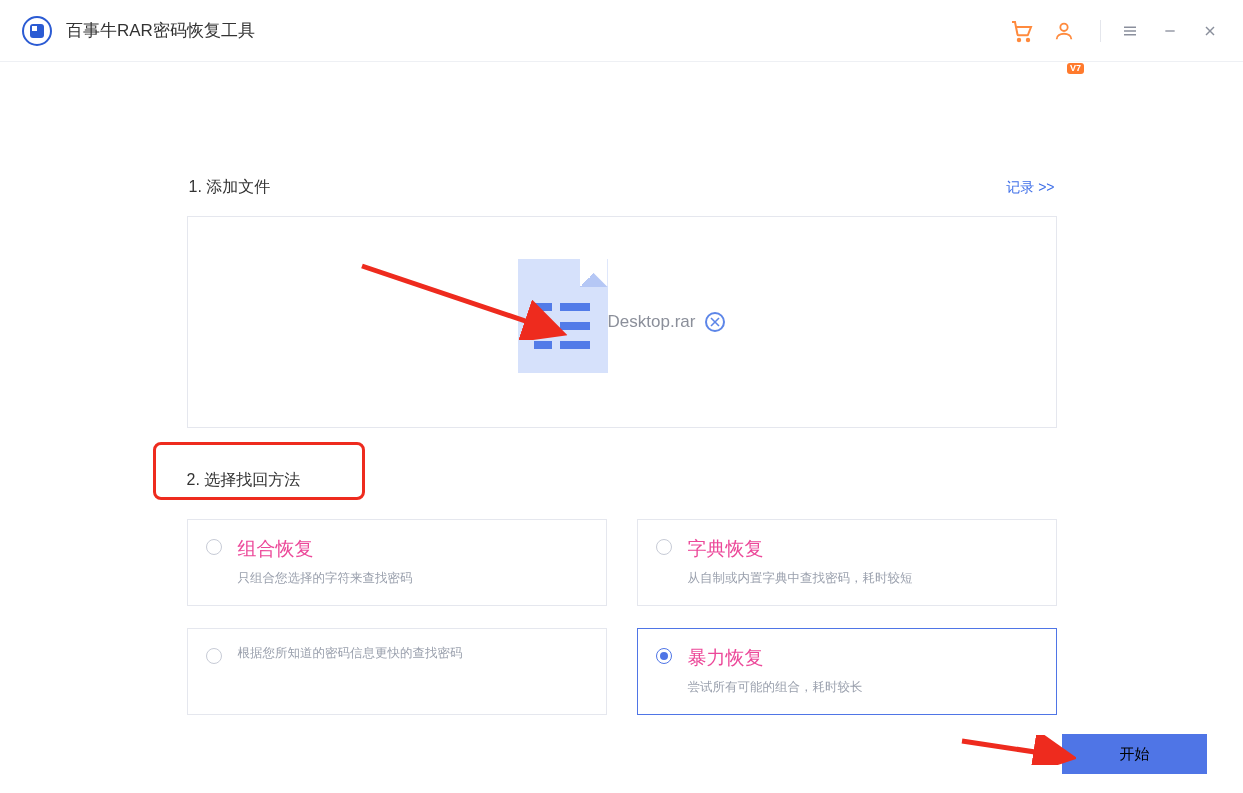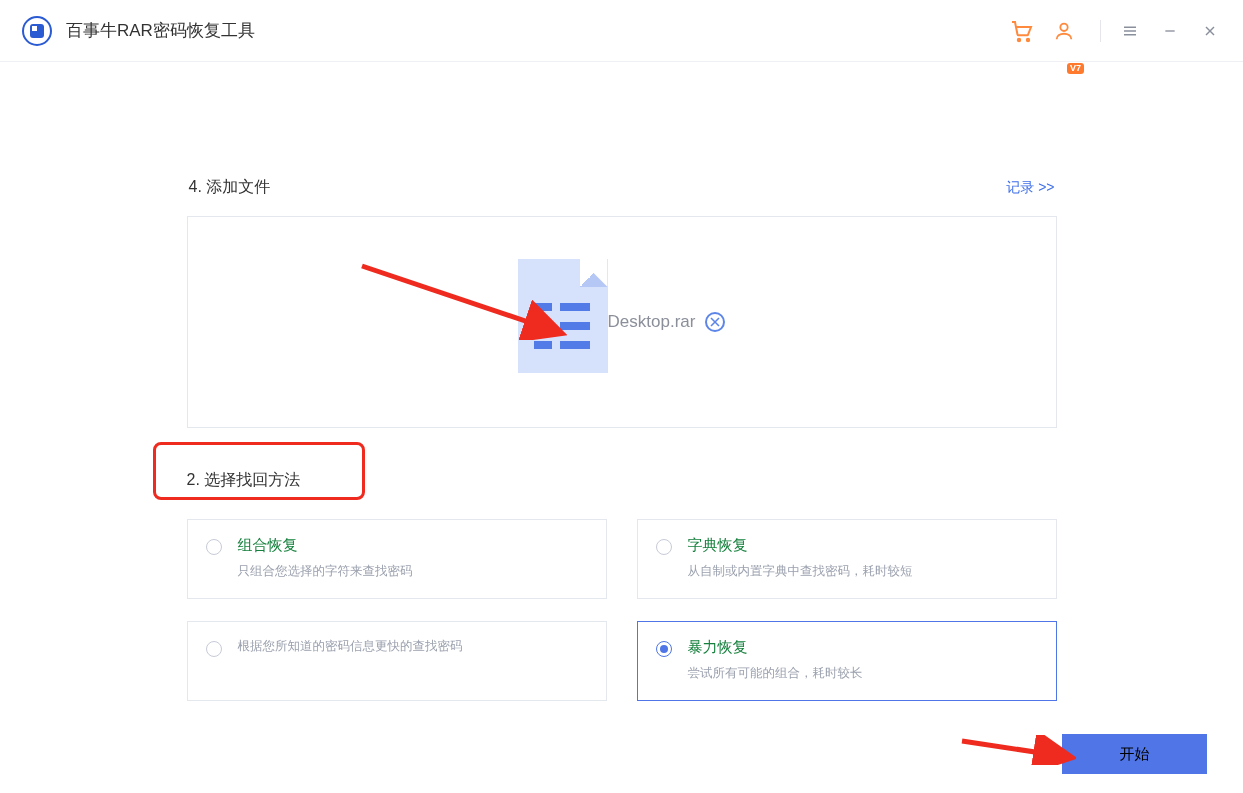--- a/index.html
+++ b/index.html
@@ -166,21 +166,21 @@
       margin-top: 3px;
       flex-shrink: 0;
       position: relative;
     }
     .method-card.selected .radio { border-color: #4f75e6; }
     .method-card.selected .radio::after {
       content: ""; position: absolute;
       top: 3px; left: 3px; width: 8px; height: 8px;
       background: #4f75e6; border-radius: 50%;
     }
-    .method-title { font-size: 15px; color: #15803d; margin-bottom: 8px; }
+    .method-title { font-size: 19px; color: #ec4899; margin-bottom: 8px; }
     .method-desc { font-size: 12.5px; color: #9aa0ad; }
 
     
     .start-btn {
       position: absolute;
       right: 36px;
       bottom: 19px;
       width: 145px; height: 40px;
       background: #4f75e6;
       color: #000000;
@@ -239,21 +239,21 @@
           <line x1="18" y1="6" x2="6" y2="18"></line>
         </svg>
     </div>
   </div>
 </div>
 
 <div class="content">
   <div class="section">
 
     <div class="step-row">
-      <div class="step-title">4. 添加文件</div>
+      <div class="step-title">1. 添加文件</div>
       <div class="records-link">记录 &gt;&gt;</div>
     </div>
 
     <div class="drop-area">
       <div class="file-icon">
         <div class="file-fold"></div>
         <div class="file-lines">
           <div class="file-line-row">
               <div class="file-seg seg-short"></div>
               <div class="file-seg seg-long"></div>

